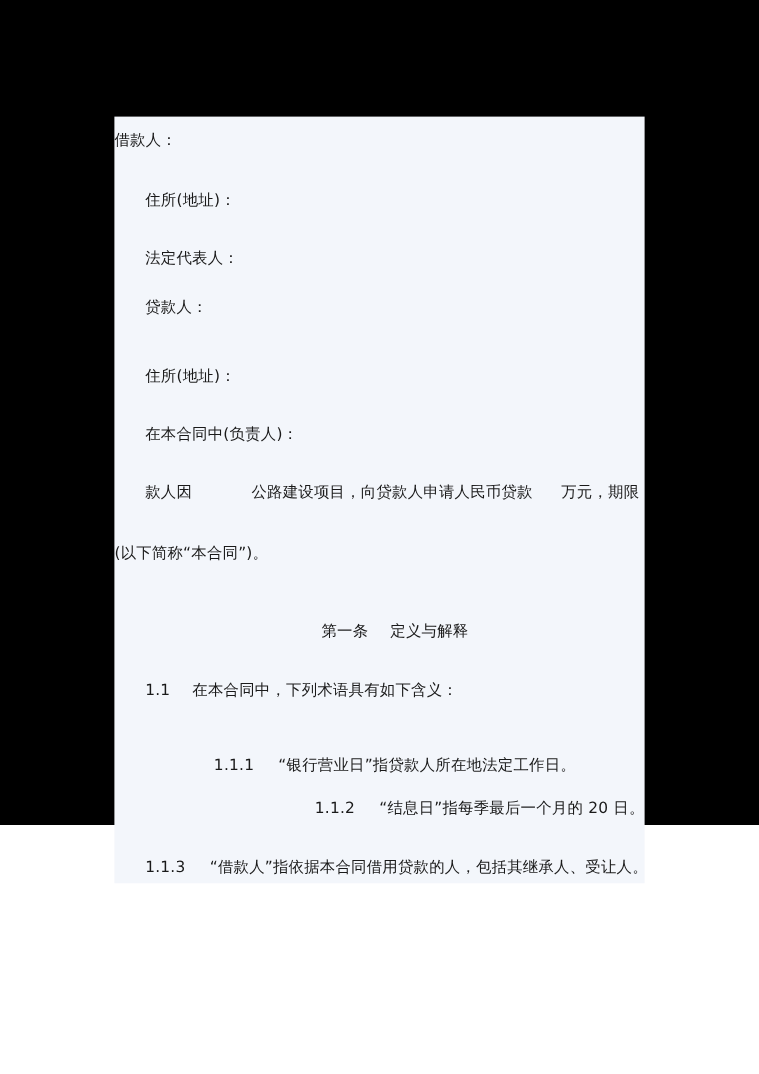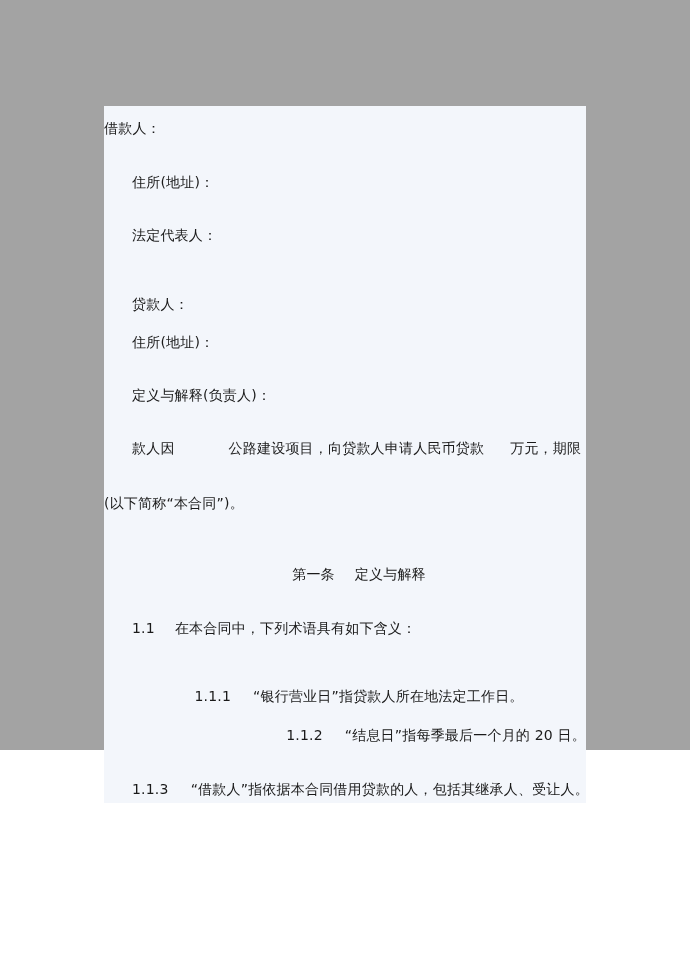--- a/index.html
+++ b/index.html
@@ -14,21 +14,21 @@
       overflow: hidden;
       font-family: "DejaVu Sans", "Liberation Sans", sans-serif;
       color: #1a1a1a;
     }
     .page {
       position: absolute;
       left: 0;
       top: 0;
       width: 690px;
       height: 750px;
-      background: #a3a3a3;
+      background: #000000;
     }
     .content-block {
       position: absolute;
       left: 104px;
       top: 106px;
       width: 482px;
       height: 697px;
       background: #f3f6fb;
     }
     .line {
@@ -52,25 +52,25 @@
 
 <div class="page">
   <div class="content-block">
 
     <div class="line" style="top:13px;">借款人：</div>
 
     <div class="line indent" style="top:67px;">住所(地址)：</div>
 
     <div class="line indent" style="top:120px;">法定代表人：</div>
 
-    <div class="line indent" style="top:189px;">贷款人：</div>
+    <div class="line indent" style="top:165px;">贷款人：</div>
 
     <div class="line indent" style="top:227px;">住所(地址)：</div>
 
-    <div class="line indent" style="top:280px;">定义与解释(负责人)：</div>
+    <div class="line indent" style="top:280px;">在本合同中(负责人)：</div>
 
     <div class="line indent" style="top:333px;"><span>款人因</span><span class="blank-a"></span><span>公路建设项目，向贷款人申请人民币贷款</span><span class="blank-b"></span><span>万元，期限</span></div>
 
 
     <div class="line" style="top:388px;">(以下简称“本合同”)。</div>
 
     <div class="line indent" style="top:459px;text-align:center;"><span>第一条</span><span class="gap-sm"></span><span>定义与解释</span></div>
 
     <div class="line indent" style="top:513px;"><span class="num">1.1</span><span class="gap-sm"></span><span>在本合同中，下列术语具有如下含义：</span></div>
 

